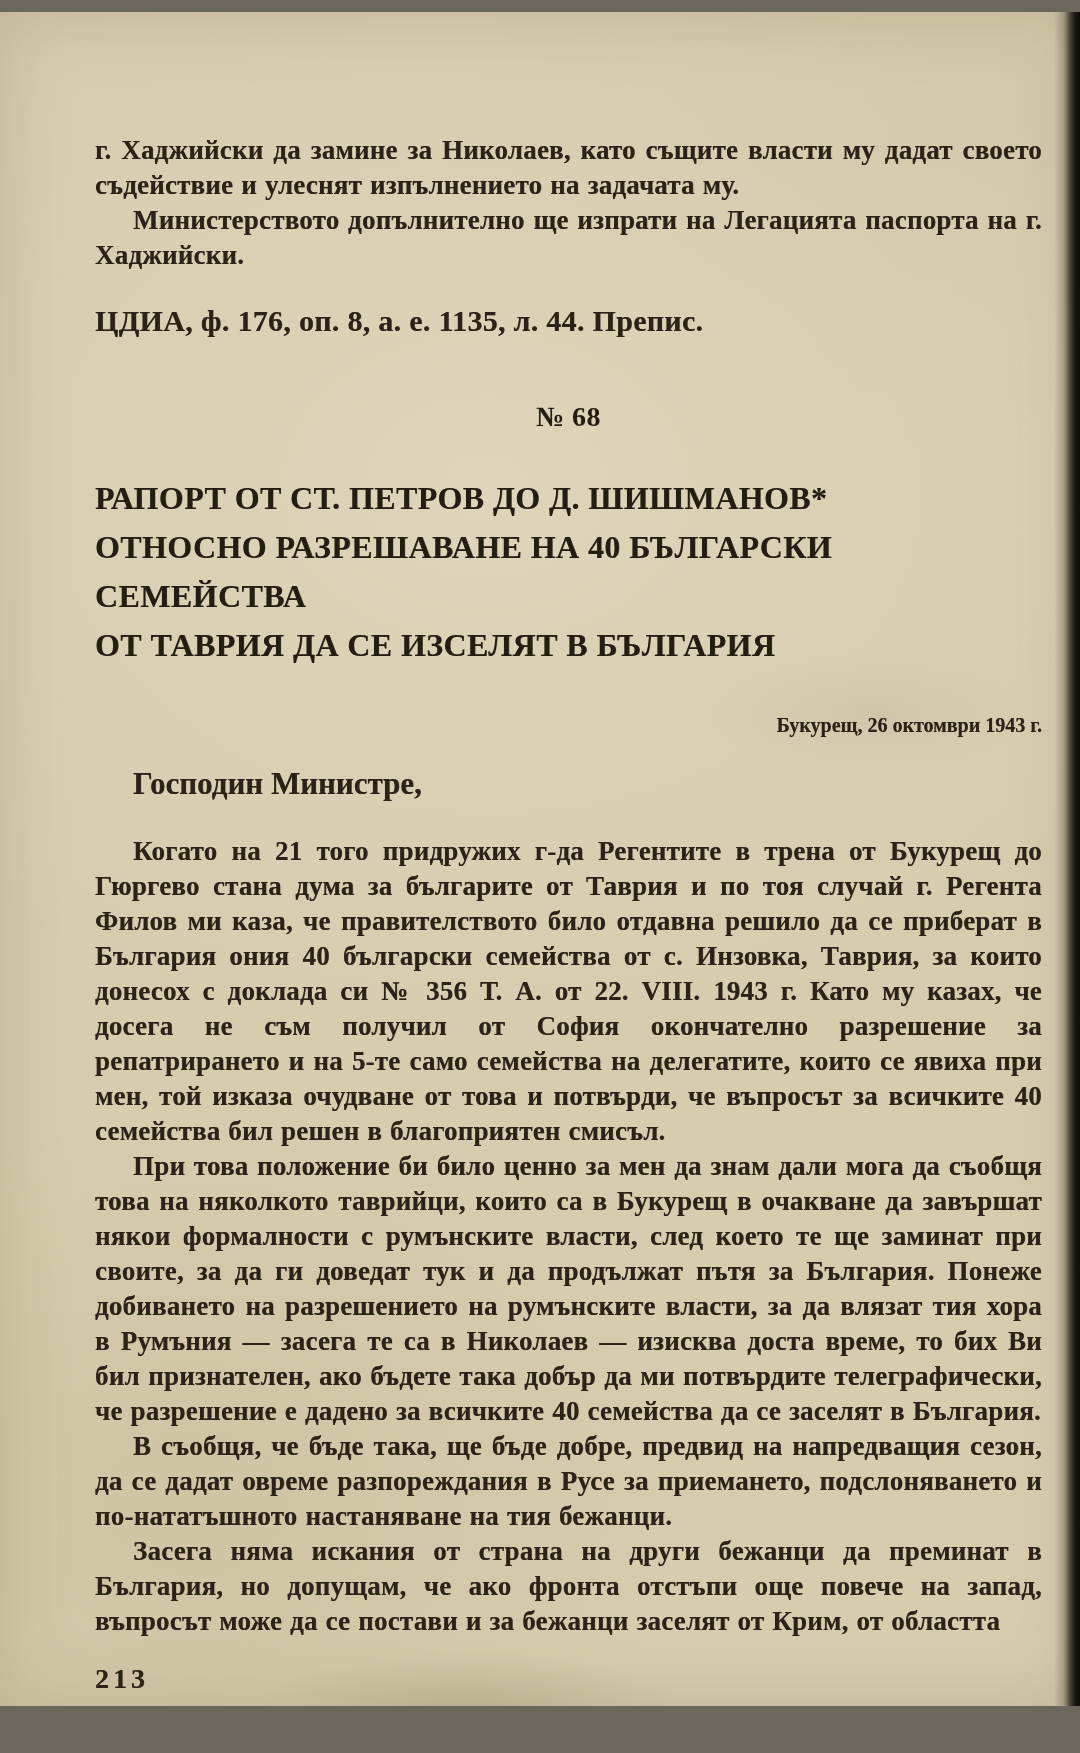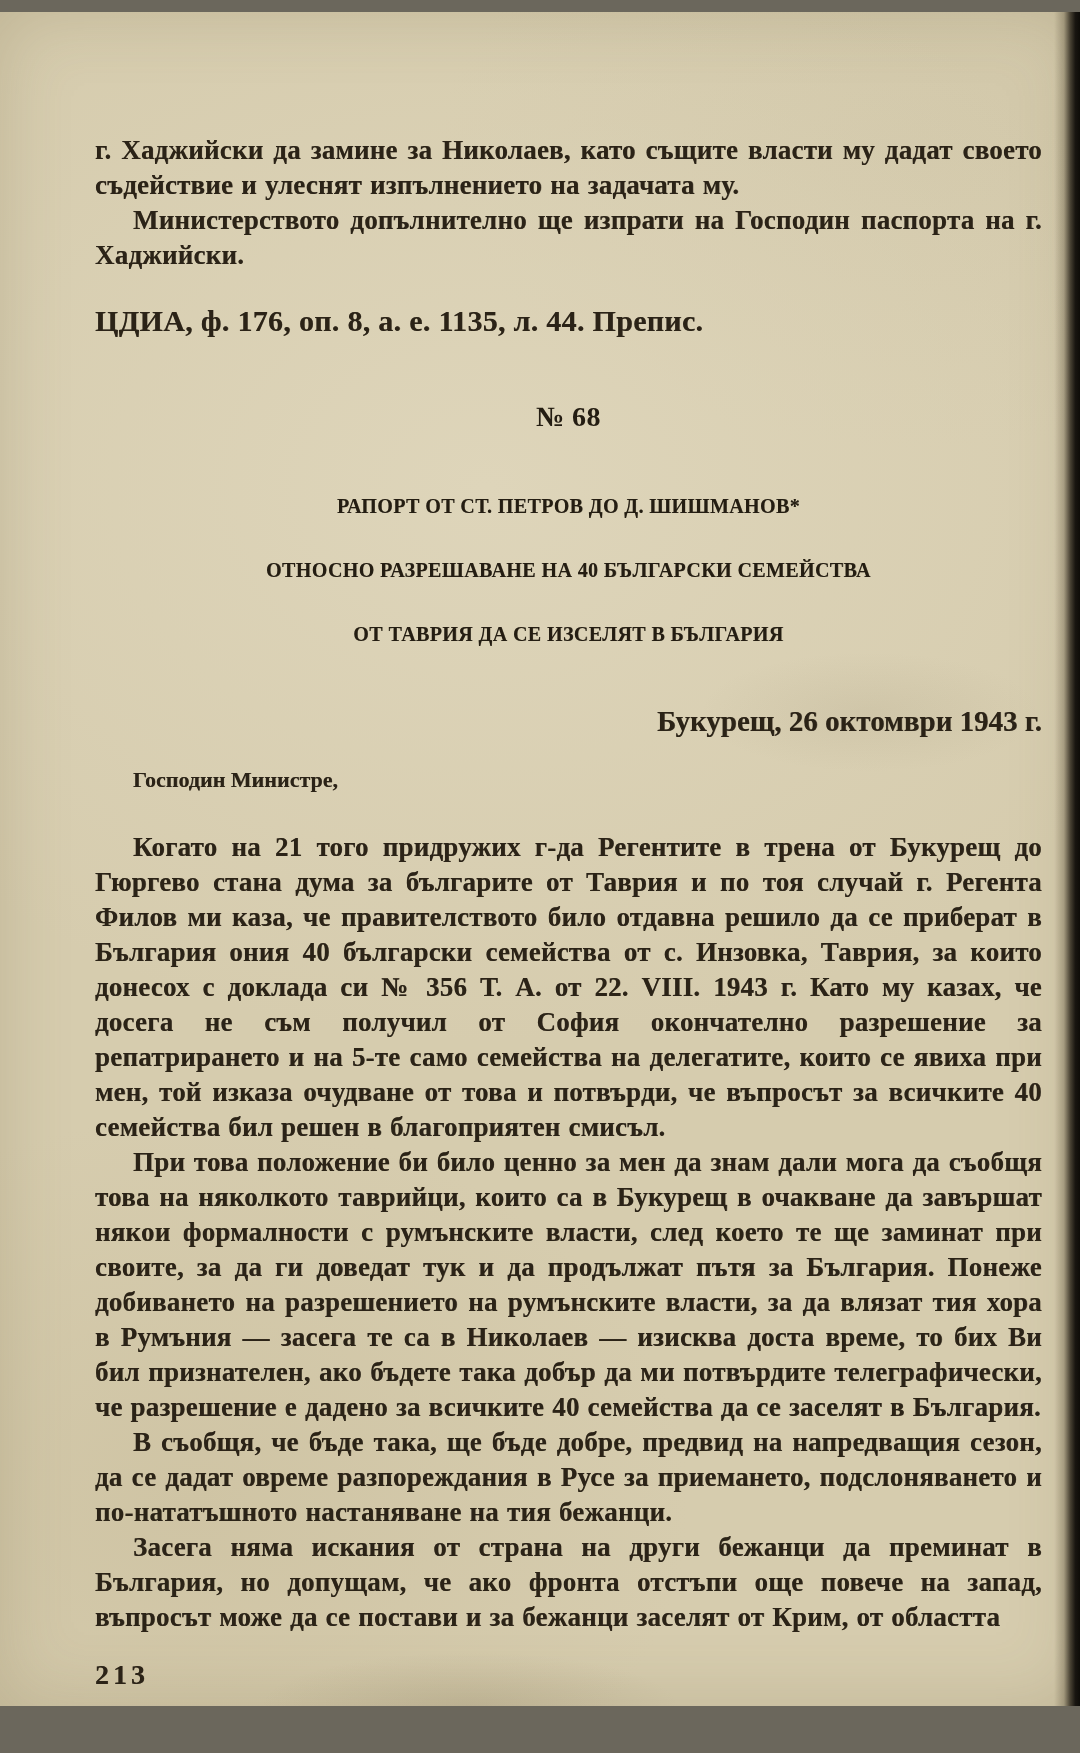--- a/index.html
+++ b/index.html
@@ -50,41 +50,40 @@
     margin-top: 60px;
     text-align: center;
     font-size: 28px;
     line-height: 38px;
     font-weight: 700;
     letter-spacing: 0.5px;
     color: #241d12;
   }
   .doc-title {
     margin: 38px 0 0 0;
-    text-align: center;
-    font-size: 20px;
-    line-height: 64px;
+    font-size: 32px;
+    line-height: 49px;
     font-weight: 700;
     letter-spacing: 0.4px;
     white-space: pre-line;
     color: #241d12;
     text-shadow: 0.3px 0.3px 0.6px rgba(36, 29, 18, 0.5);
   }
   .dateline {
     margin-top: 38px;
     text-align: right;
-    font-size: 29px;
+    font-size: 20px;
     line-height: 35px;
     font-weight: 600;
     text-shadow: 0.3px 0.3px 0.5px rgba(43, 35, 23, 0.55);
   }
   .salutation {
     margin-top: 23px;
     text-indent: 38px;
-    font-size: 22px;
+    font-size: 31px;
     line-height: 35px;
     font-weight: 600;
     text-shadow: 0.3px 0.3px 0.5px rgba(43, 35, 23, 0.55);
   }
   .body-block { margin-top: 33px; }
   .page-number {
     margin-top: 22px;
     font-size: 28px;
     line-height: 35px;
     font-weight: 600;
@@ -126,21 +125,21 @@
   }
 </style>
 </head>
 <body>
 
 <div class="page">
   <div class="content">
 
     <p class="body-text">г. Хаджийски да замине за Николаев, като същите власти му дадат своето съдействие и улеснят изпълнението на задачата му.</p>
 
-    <p class="body-text indent">Министерството допълнително ще изпрати на Господин паспорта на г. Хаджийски.</p>
+    <p class="body-text indent">Министерството допълнително ще изпрати на Легацията паспорта на г. Хаджийски.</p>
 
     <p class="archive-ref">ЦДИА, ф. 176, оп. 8, а. е. 1135, л. 44. Препис.</p>
 
     <div class="doc-number">№ 68</div>
 
     <h1 class="doc-title">РАПОРТ ОТ СТ. ПЕТРОВ ДО Д. ШИШМАНОВ*
 ОТНОСНО РАЗРЕШАВАНЕ НА 40 БЪЛГАРСКИ СЕМЕЙСТВА
 ОТ ТАВРИЯ ДА СЕ ИЗСЕЛЯТ В БЪЛГАРИЯ</h1>
 
     <div class="dateline">Букурещ, 26 октомври 1943 г.</div>

